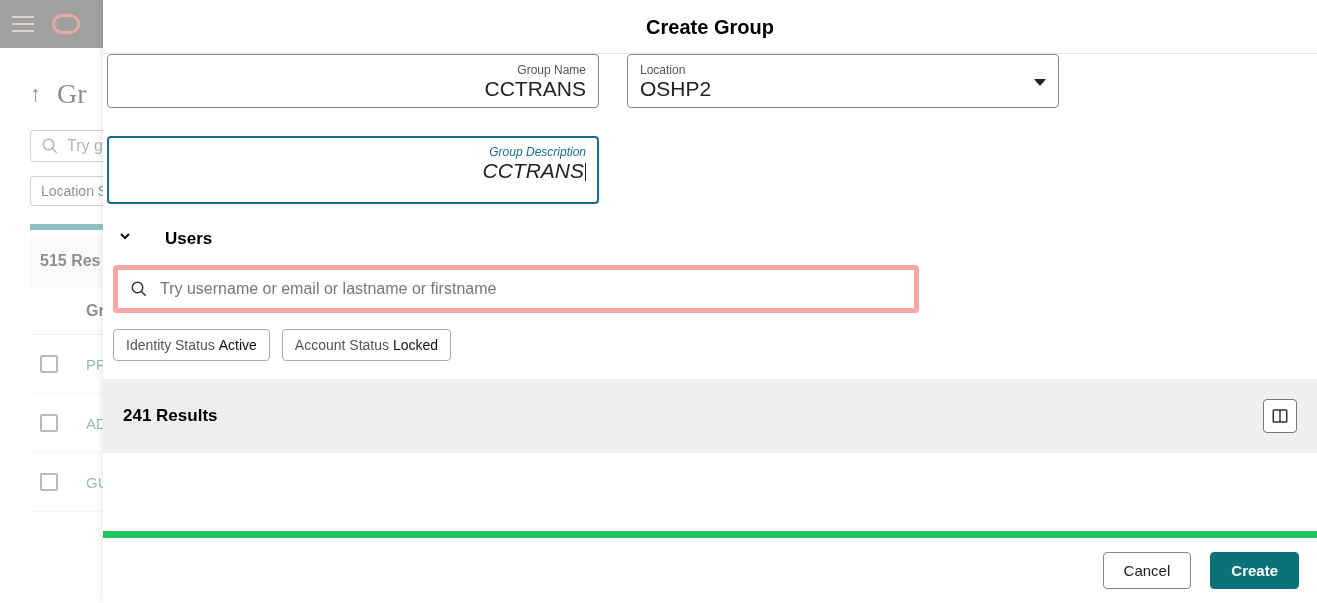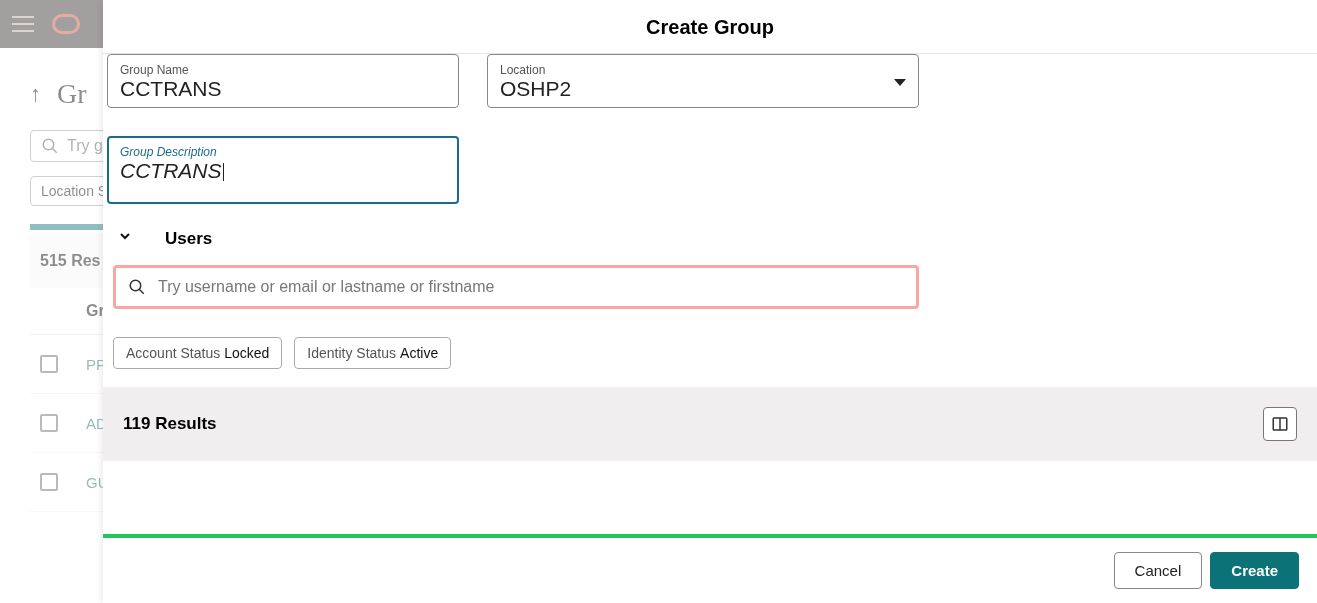--- a/index.html
+++ b/index.html
@@ -28,51 +28,51 @@
 
   
   .panel { position: absolute; top: 0; left: 103px; width: 1214px; height: 603px; background: #fff; display:flex; flex-direction:column; box-shadow: -2px 0 6px rgba(0,0,0,0.08);}
   .panel-header { padding: 16px 24px 14px 24px; border-bottom: 1px solid #e5e5e5; font-size: 20px; font-weight: 700; text-align: center; }
   .panel-body { flex: 1; overflow: auto; padding: 0 0 0 0;}
   
   .section-title { font-size: 18px; font-weight: 700; padding: 24px 0 22px 4px; }
   
   .form-row { display:flex; gap: 24px; padding: 0 8px 0 4px; }
   .field { position: relative; border: 1px solid #888; border-radius: 4px; padding: 8px 12px 6px 12px; background:#fff; }
-  .field.w1 { width: 352px; }
+  .field.w1 { width: 492px; text-align: right; }
   .field.w2 { width: 432px; margin-left:4px;}
   .field.focused { border: 2px solid #1A6B8F; padding: 7px 11px 5px 11px;}
   .field-label { font-size: 12px; color: #555; }
   .field.focused .field-label { color:#1A6B8F; }
   .field-value { font-size: 21px; color:#222; padding-top:0px;}
   .caret { display:inline-block; width:1px; height:18px; background:#222; vertical-align:middle; margin-left:1px; animation: blink 1s step-start infinite;}
   @keyframes blink { 50% { opacity:0; } }
   .select-field { display:flex; justify-content:space-between; align-items:center;}
   .chevron-down { width:0; height:0; border-left:6px solid transparent; border-right:6px solid transparent; border-top:7px solid #222;}
   
   .collapsible { display:flex; align-items:center; gap: 32px; padding: 24px 0 16px 14px; font-size:17px; font-weight:700;}
   .chev-sm { transform: rotate(0deg);}
   .chev-sm svg { width:16px; height:16px; }
   
-  .user-search { margin: 0 0 16px 10px; width: 806px; border:3px solid #fca5a5; border-radius:4px; display:flex; align-items:center; gap:12px; padding: 10px 12px;}
+  .user-search { margin: 0 0 4px 10px; width: 806px; border:5px solid #fca5a5; border-radius:4px; display:flex; align-items:center; gap:12px; padding: 10px 12px;}
   .user-search input { border:none; outline:none; font-size:16px; flex:1; color:#333;}
   .user-search input::placeholder { color:#777; }
   .mag { width:18px; height:18px; }
   
   .filter-chips { display:flex; gap:12px; padding: 12px 0 18px 10px;}
   .chip { border:1px solid #aaa; border-radius:4px; padding:7px 12px; font-size:14px; display:flex; gap:4px; align-items:baseline;}
   .chip .k { color:#555;}
   .chip .v { color:#111; font-weight:500;}
   
   .results-bar { background:#f0eeee; padding: 20px 20px; display:flex; justify-content:space-between; align-items:center;}
   .results-count { font-size:17px; font-weight:600;}
   .cols-btn { width:34px; height:34px; border:1px solid #777; border-radius:4px; display:flex; align-items:center; justify-content:center; background:#fff;}
   .cols-btn svg { width:18px; height:18px;}
   
-  .panel-footer { border-top:4px solid #22c55e; padding: 14px 18px; display:flex; justify-content:flex-end; gap:8px; background:#fff;}
+  .panel-footer { border-top:7px solid #22c55e; padding: 14px 18px; display:flex; justify-content:flex-end; gap:19px; background:#fff;}
   .btn { border-radius:4px; padding: 9px 20px; font-size:15px; cursor:pointer;}
   .btn-secondary { background:#fff; border:1px solid #888; color:#222;}
   .btn-primary { background:#0B7277; border:1px solid #0B7277; color:#fff; font-weight:600;}
 </style>
 </head>
 <body>
 
 <div class="bg-page">
   <div class="bg-topbar">
     <div class="hamburger-icon">
@@ -151,31 +151,31 @@
     <div class="user-search">
       <svg class="mag" viewBox="0 0 24 24" fill="none" stroke="#333" stroke-width="2">
           <circle cx="10" cy="10" r="7"></circle>
           <line x1="15" y1="15" x2="21" y2="21"></line>
         </svg>
       <input type="text" placeholder="Try username or email or lastname or firstname" style="">
     </div>
 
     <div class="filter-chips">
       <div class="chip">
+        <span class="k">Identity Status</span>
+        <span class="v">Active</span>
+      </div>
+      <div class="chip">
         <span class="k">Account Status</span>
         <span class="v">Locked</span>
-      </div>
-      <div class="chip">
-        <span class="k">Identity Status</span>
-        <span class="v">Active</span>
       </div>
     </div>
 
     <div class="results-bar">
-      <div class="results-count">119 Results</div>
+      <div class="results-count">241 Results</div>
       <div class="cols-btn">
         <svg viewBox="0 0 24 24" fill="none" stroke="#333" stroke-width="2">
           <rect x="3" y="4" width="18" height="16" rx="1"></rect>
             <line x1="12" y1="4" x2="12" y2="20"></line>
         </svg>
       </div>
     </div>
   </div>
 
   <div class="panel-footer">

